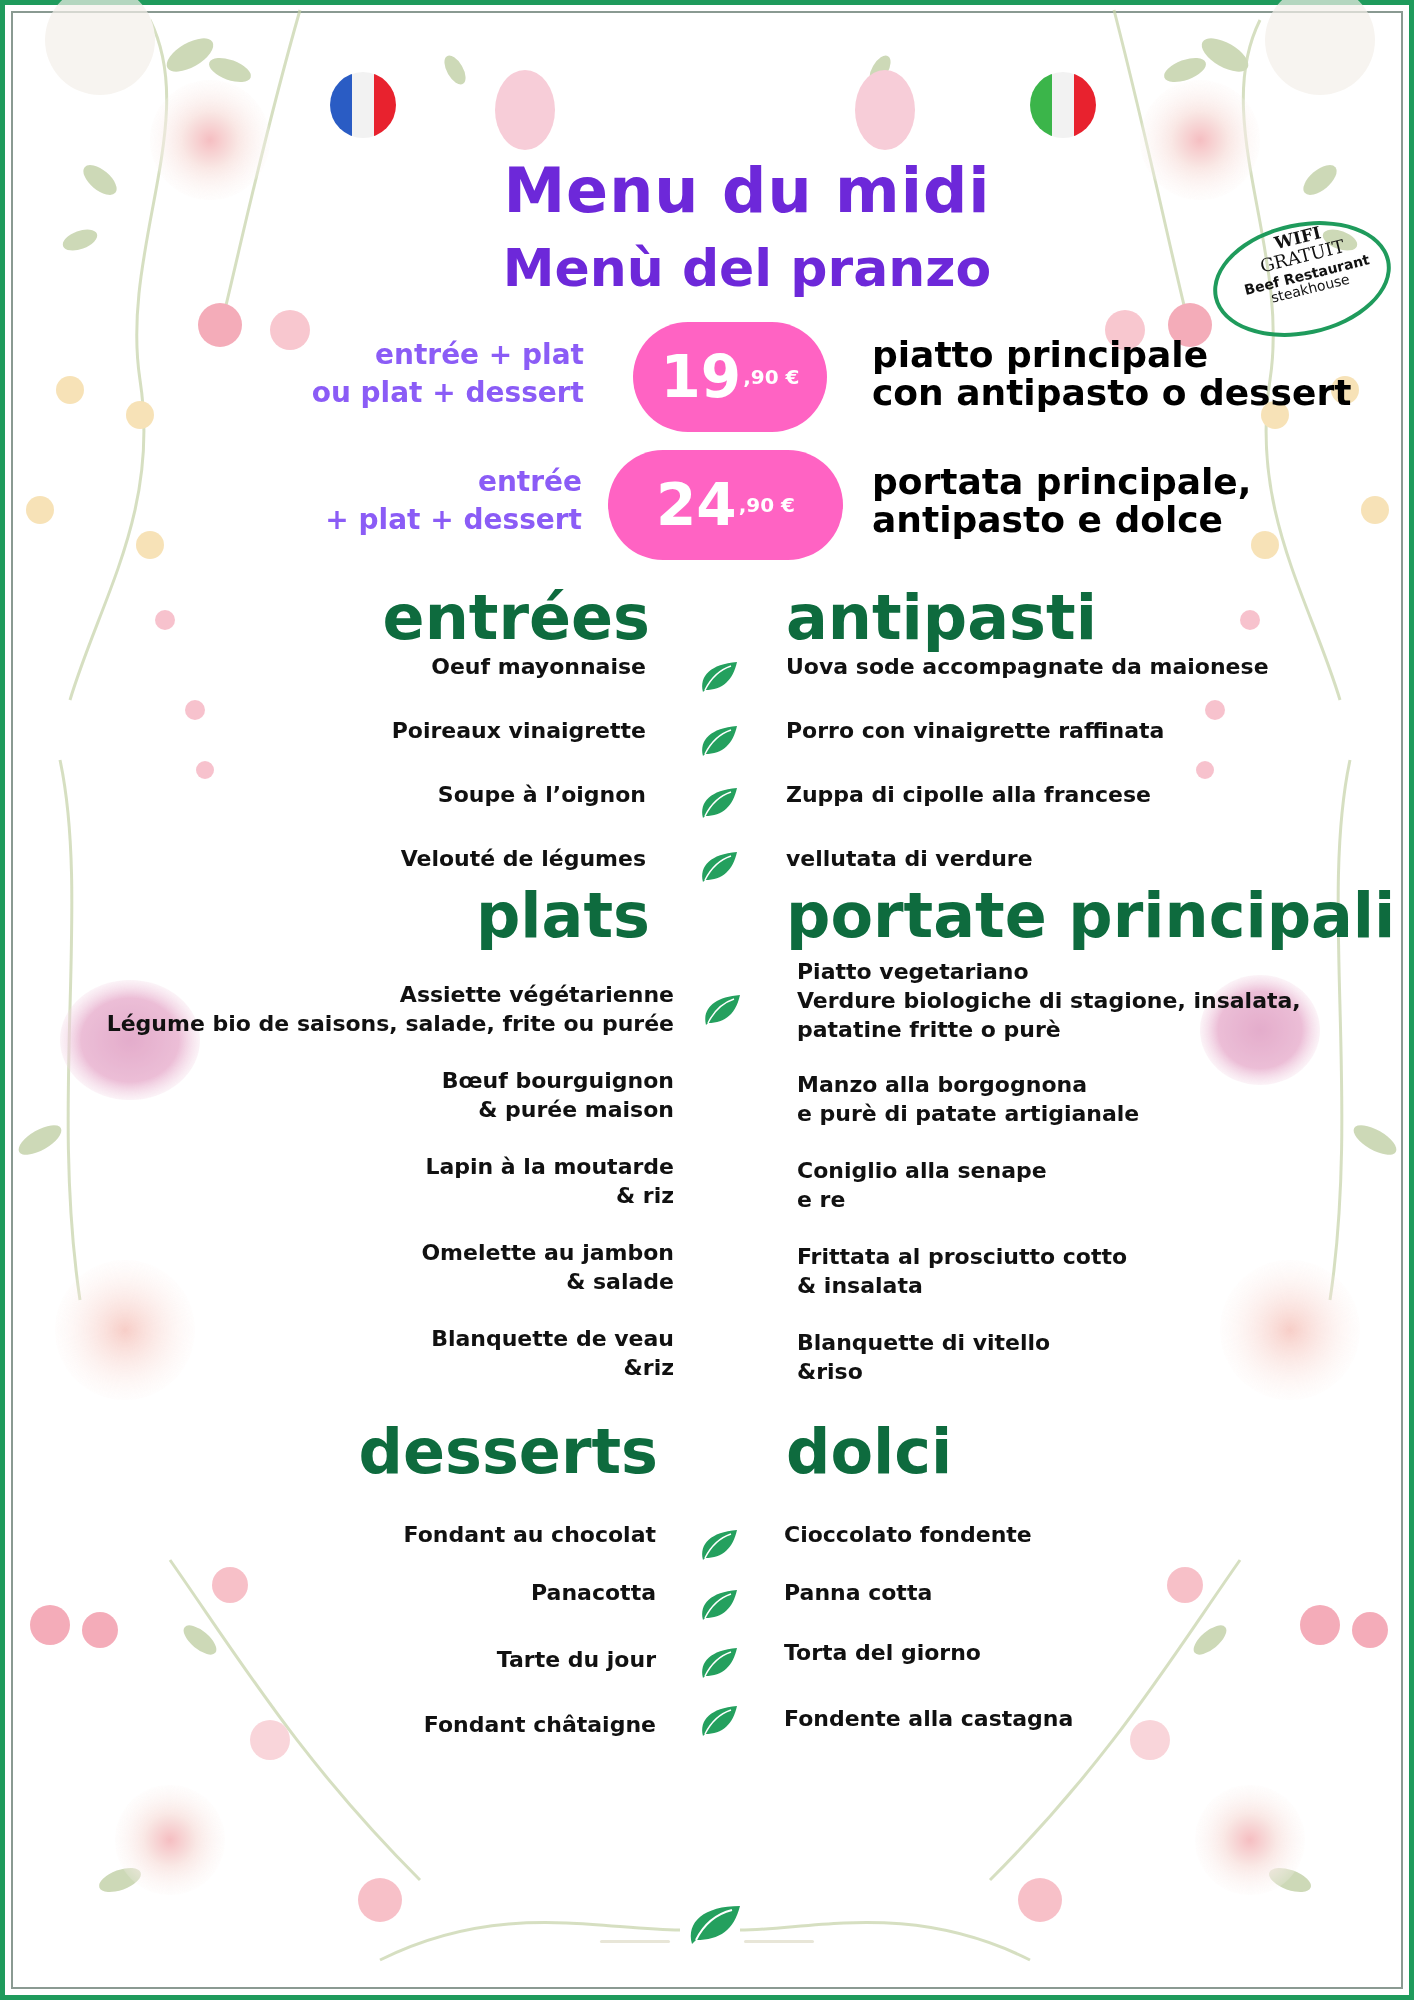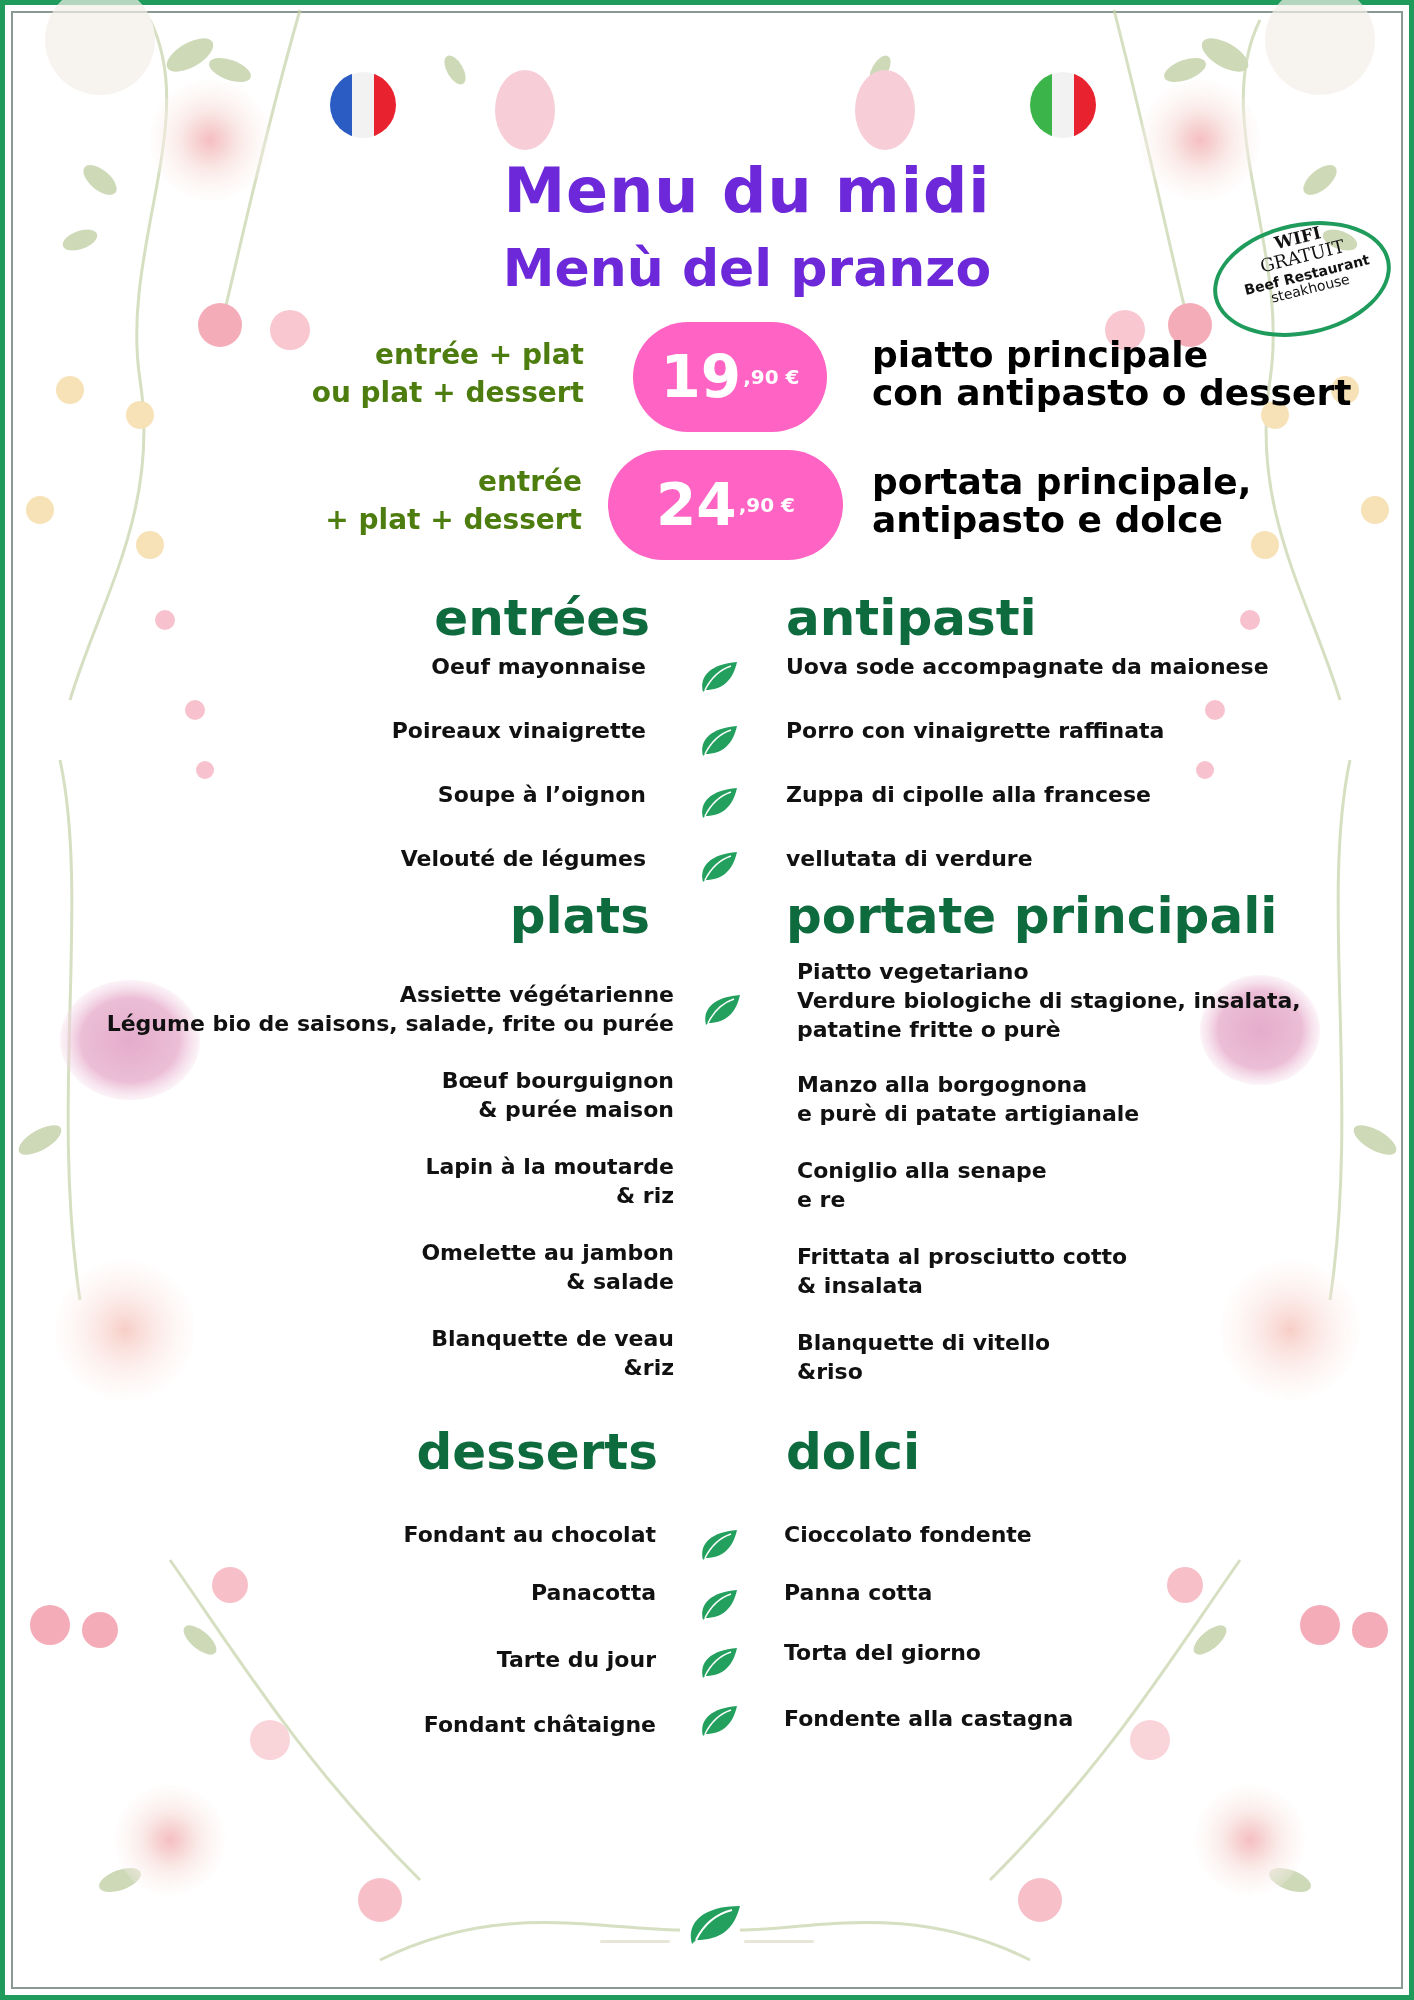--- a/index.html
+++ b/index.html
@@ -20,27 +20,27 @@
 
   .wifi { position: absolute; left: 1208px; top: 205px; width: 192px; height: 136px; }
   .wifi .ring { position: absolute; left: 4px; top: 18px; width: 180px; height: 112px; border: 4px solid #1f9b5c; border-radius: 50%; transform: rotate(-12deg); }
   .wifi .txt { position: absolute; left: 0; top: 24px; width: 192px; text-align: center; transform: rotate(-14deg); color: #111; line-height: 1.05; }
   .wifi .w1 { font-family: "DejaVu Serif", serif; font-weight: bold; font-size: 17px; display: block; }
   .wifi .w2 { font-family: "DejaVu Serif", serif; font-size: 18px; display: block; }
   .wifi .w3 { font-weight: bold; font-size: 14px; display: block; margin-top: 2px; }
   .wifi .w4 { font-size: 14px; display: block; }
 
   .price-row { position: absolute; left: 0; width: 1414px; }
-  .price-left { position: absolute; text-align: right; color: #4d7c0f; font-weight: bold; font-size: 28px; line-height: 38px; }
+  .price-left { position: absolute; text-align: right; color: #8b5cf6; font-weight: bold; font-size: 28px; line-height: 38px; }
   .price-right { position: absolute; text-align: left; color: #000000; font-weight: bold; font-size: 36px; line-height: 38px; }
   .pill { position: absolute; background: #ff63c3; border-radius: 56px; color: #fff; font-weight: bold; display: flex; align-items: center; justify-content: center; }
   .pill .big { font-size: 58px; line-height: 110px; }
   .pill .small { font-size: 20px; margin-left: 2px; }
 
-  .sec-head { position: absolute; font-weight: bold; color: #0e6b3e; font-size: 50px; line-height: 56px; }
+  .sec-head { position: absolute; font-weight: bold; color: #0e6b3e; font-size: 62px; line-height: 56px; }
   .sec-head.fr { text-align: right; }
   .sec-head.it { text-align: left; }
 
   .item { position: absolute; font-weight: bold; font-size: 22px; line-height: 29px; color: #111; }
   .item.fr { text-align: right; }
   .item.it { text-align: left; }
   .item span { display: block; white-space: nowrap; }
 
   .leaf { position: absolute; width: 42px; height: 34px; }
   .leaf svg { width: 100%; height: 100%; display: block; }

